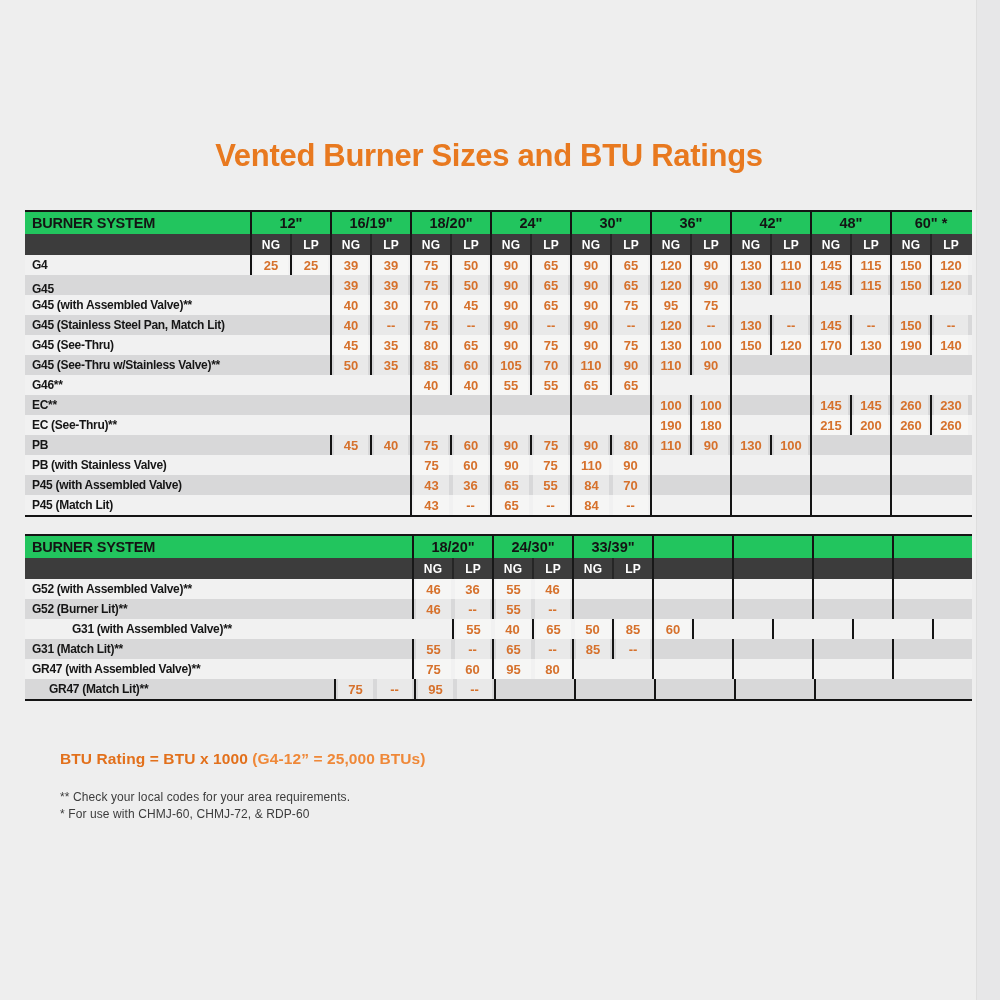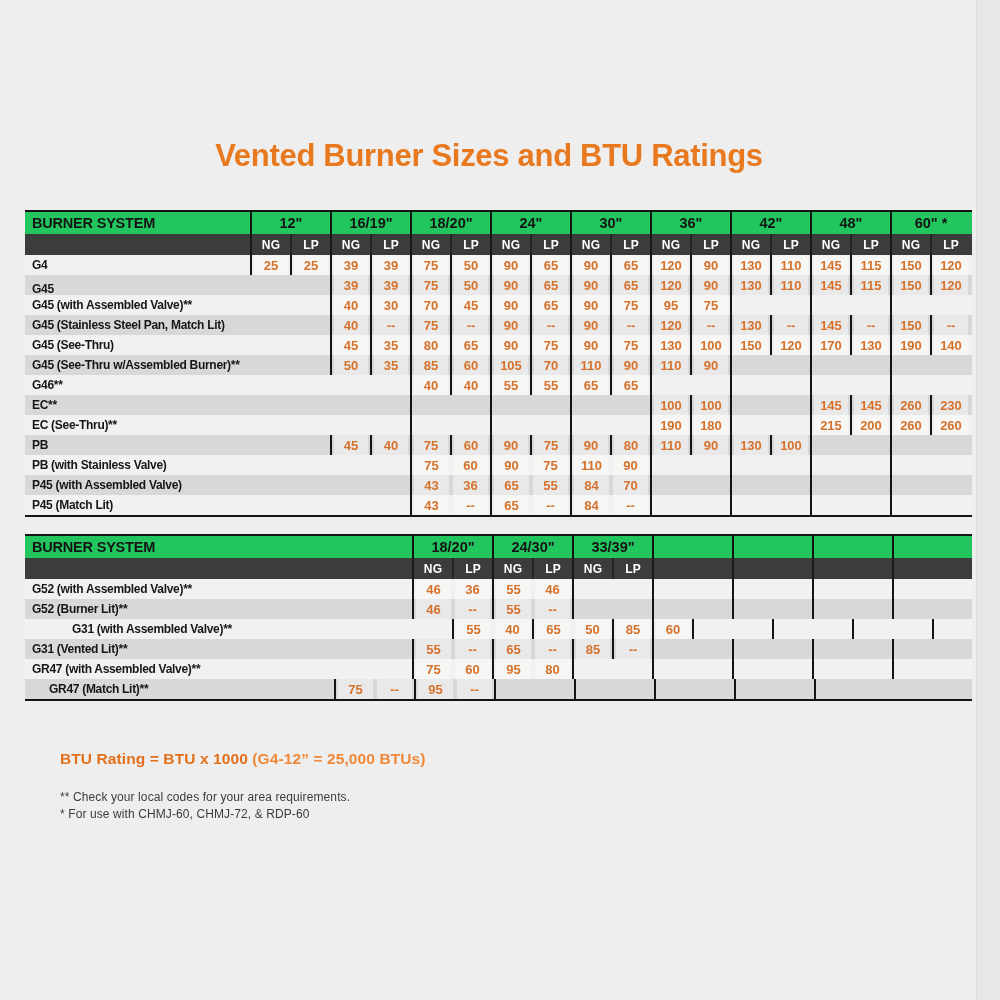--- a/index.html
+++ b/index.html
@@ -458,21 +458,21 @@
         <div class="td-group gb">
           <div class="vcell">
             <span class="patch">190</span>
           </div>
           <div class="vcell divline">
             <span class="patch">140</span>
           </div>
         </div>
       </div>
       <div class="trow odd">
-        <div class="td-name" style="width: 225px;">G45 (See-Thru w/Assembled Burner)**</div>
+        <div class="td-name" style="width: 225px;">G45 (See-Thru w/Stainless Valve)**</div>
         <div class="td-group"></div>
         <div class="td-group gb">
           <div class="vcell">
             <span class="patch">50</span>
           </div>
           <div class="vcell divline">
             <span class="patch">35</span>
           </div>
         </div>
         <div class="td-group gb">
@@ -867,21 +867,21 @@
           <div class="vcell divline">
             <span class="patch">60</span>
           </div>
         </div>
         <div class="td-group gb"></div>
         <div class="td-group gb"></div>
         <div class="td-group gb"></div>
         <div class="td-group gb"></div>
       </div>
       <div class="trow odd">
-        <div class="td-name" style="width: 387px;">G31 (Vented Lit)**</div>
+        <div class="td-name" style="width: 387px;">G31 (Match Lit)**</div>
         <div class="td-group gb">
           <div class="vcell">
             <span class="patch">55</span>
           </div>
           <div class="vcell">
             <span class="patch">--</span>
           </div>
         </div>
         <div class="td-group gb">
           <div class="vcell">

